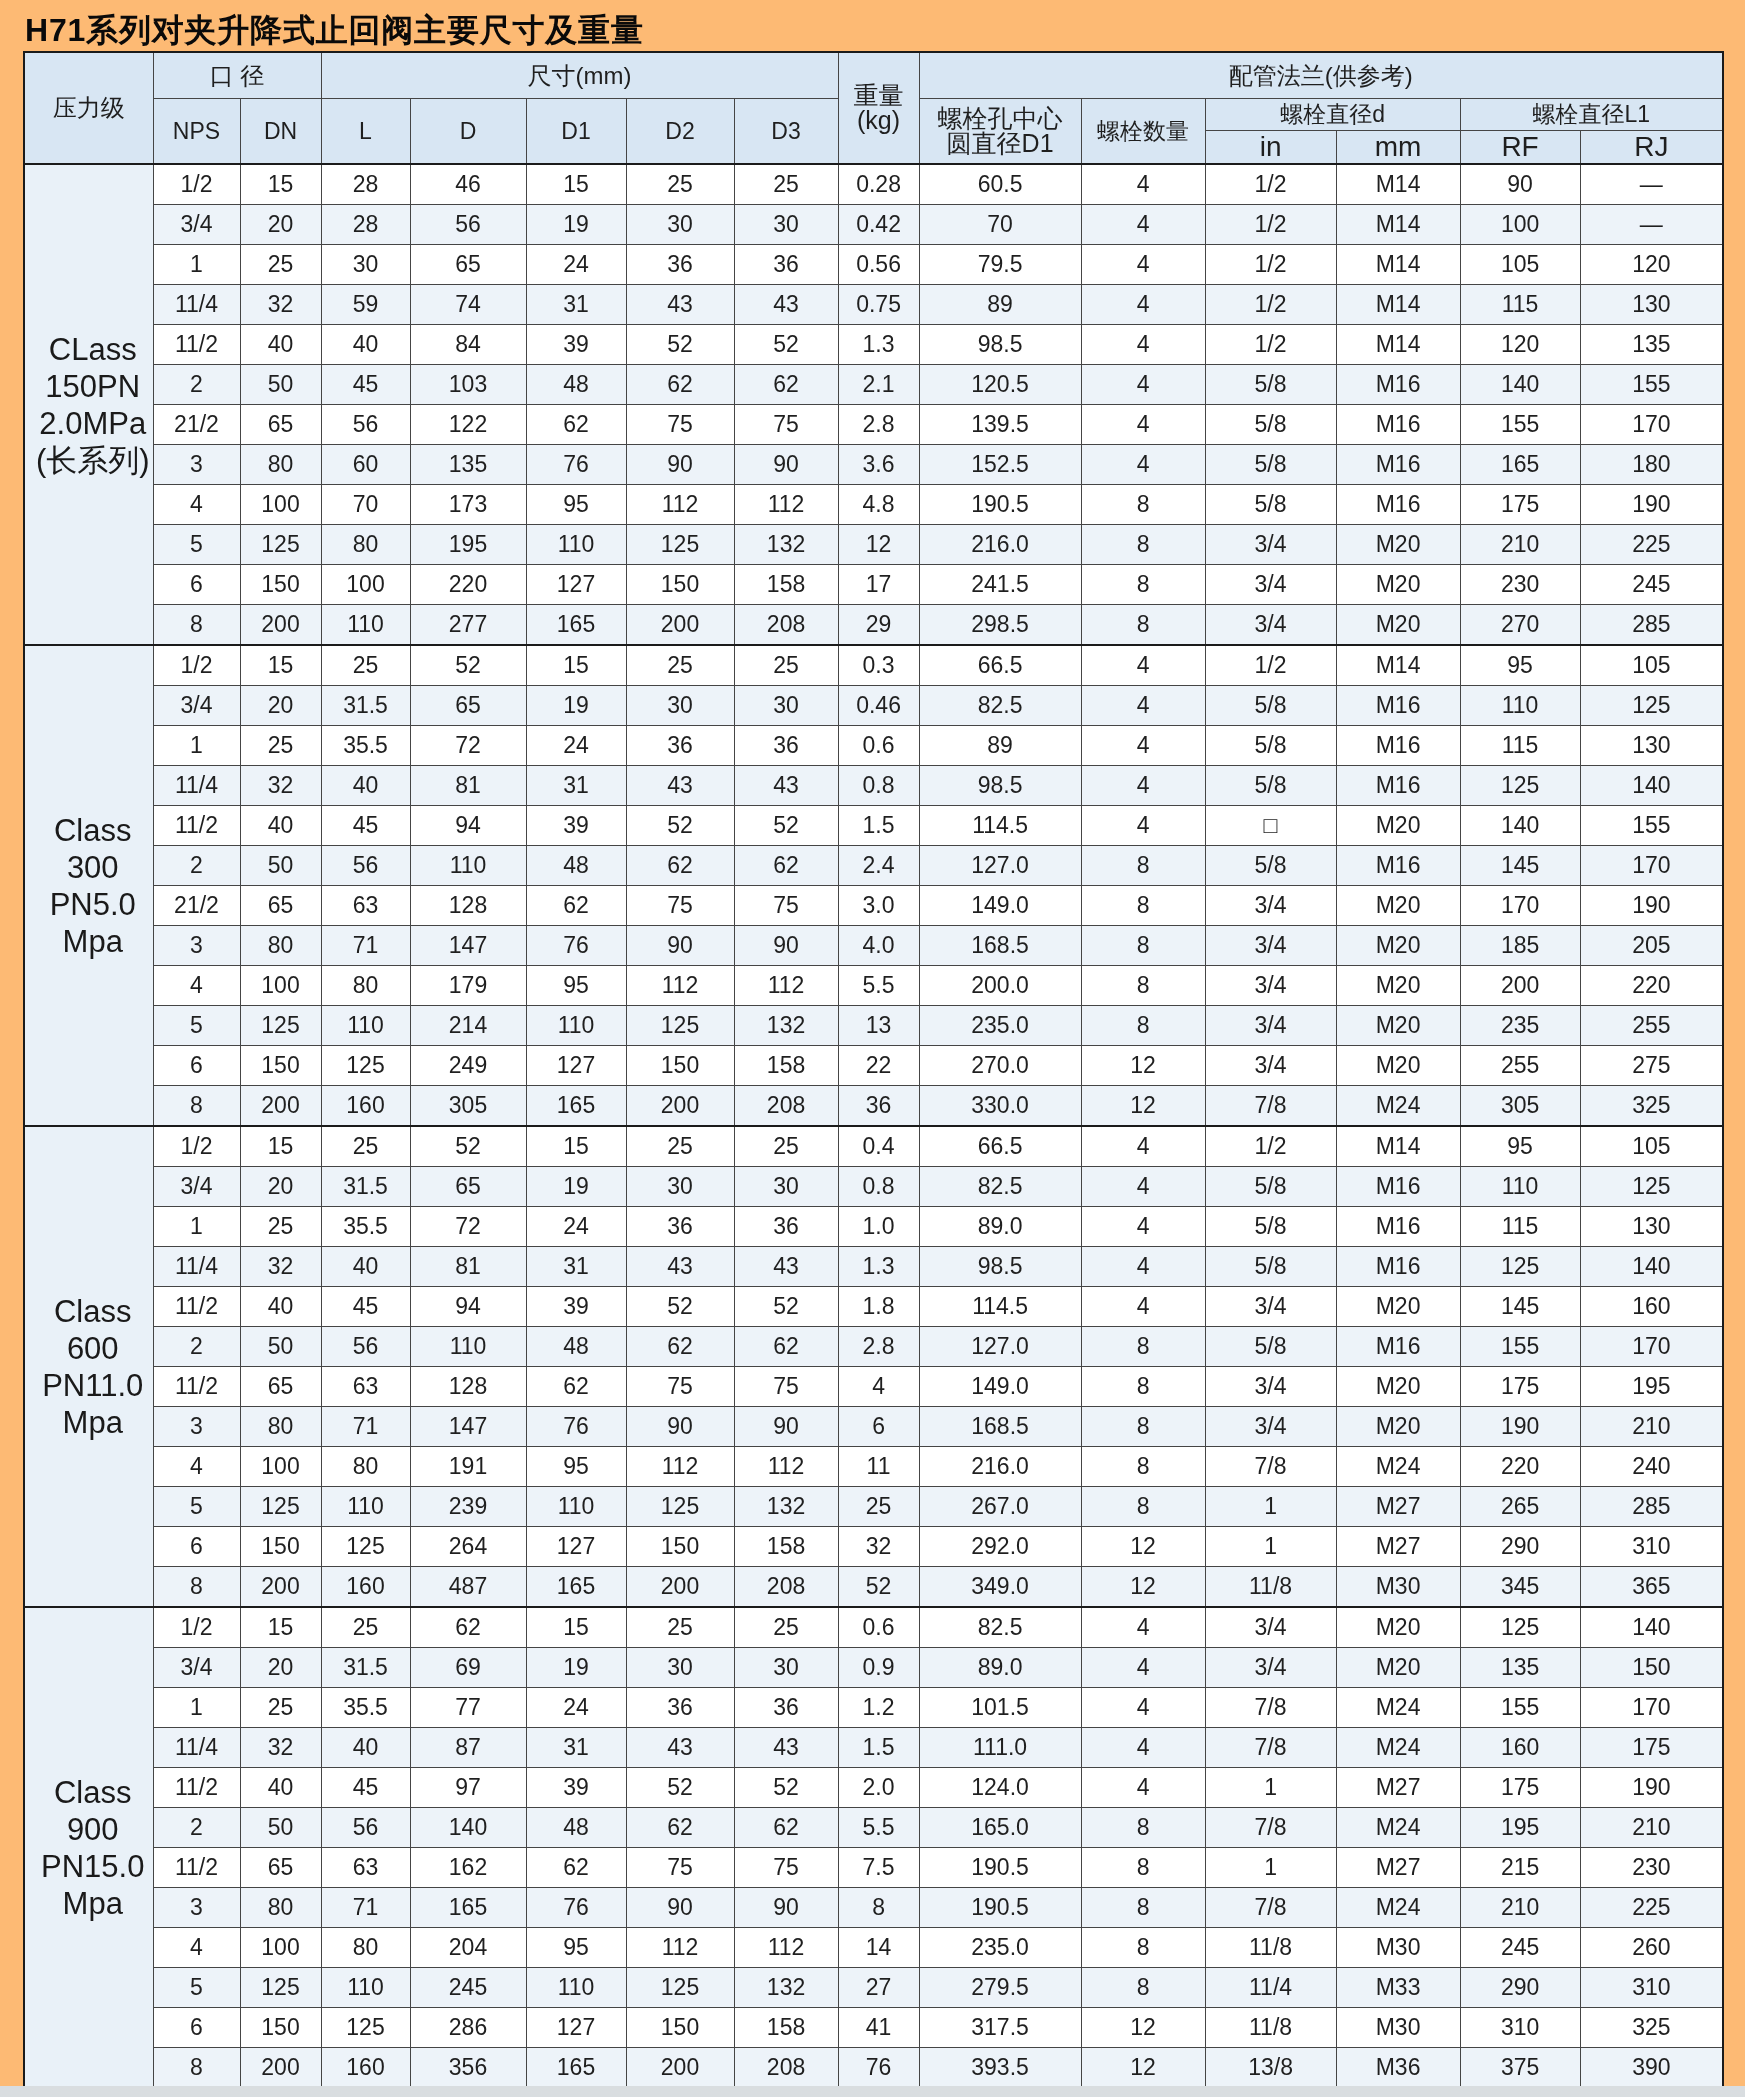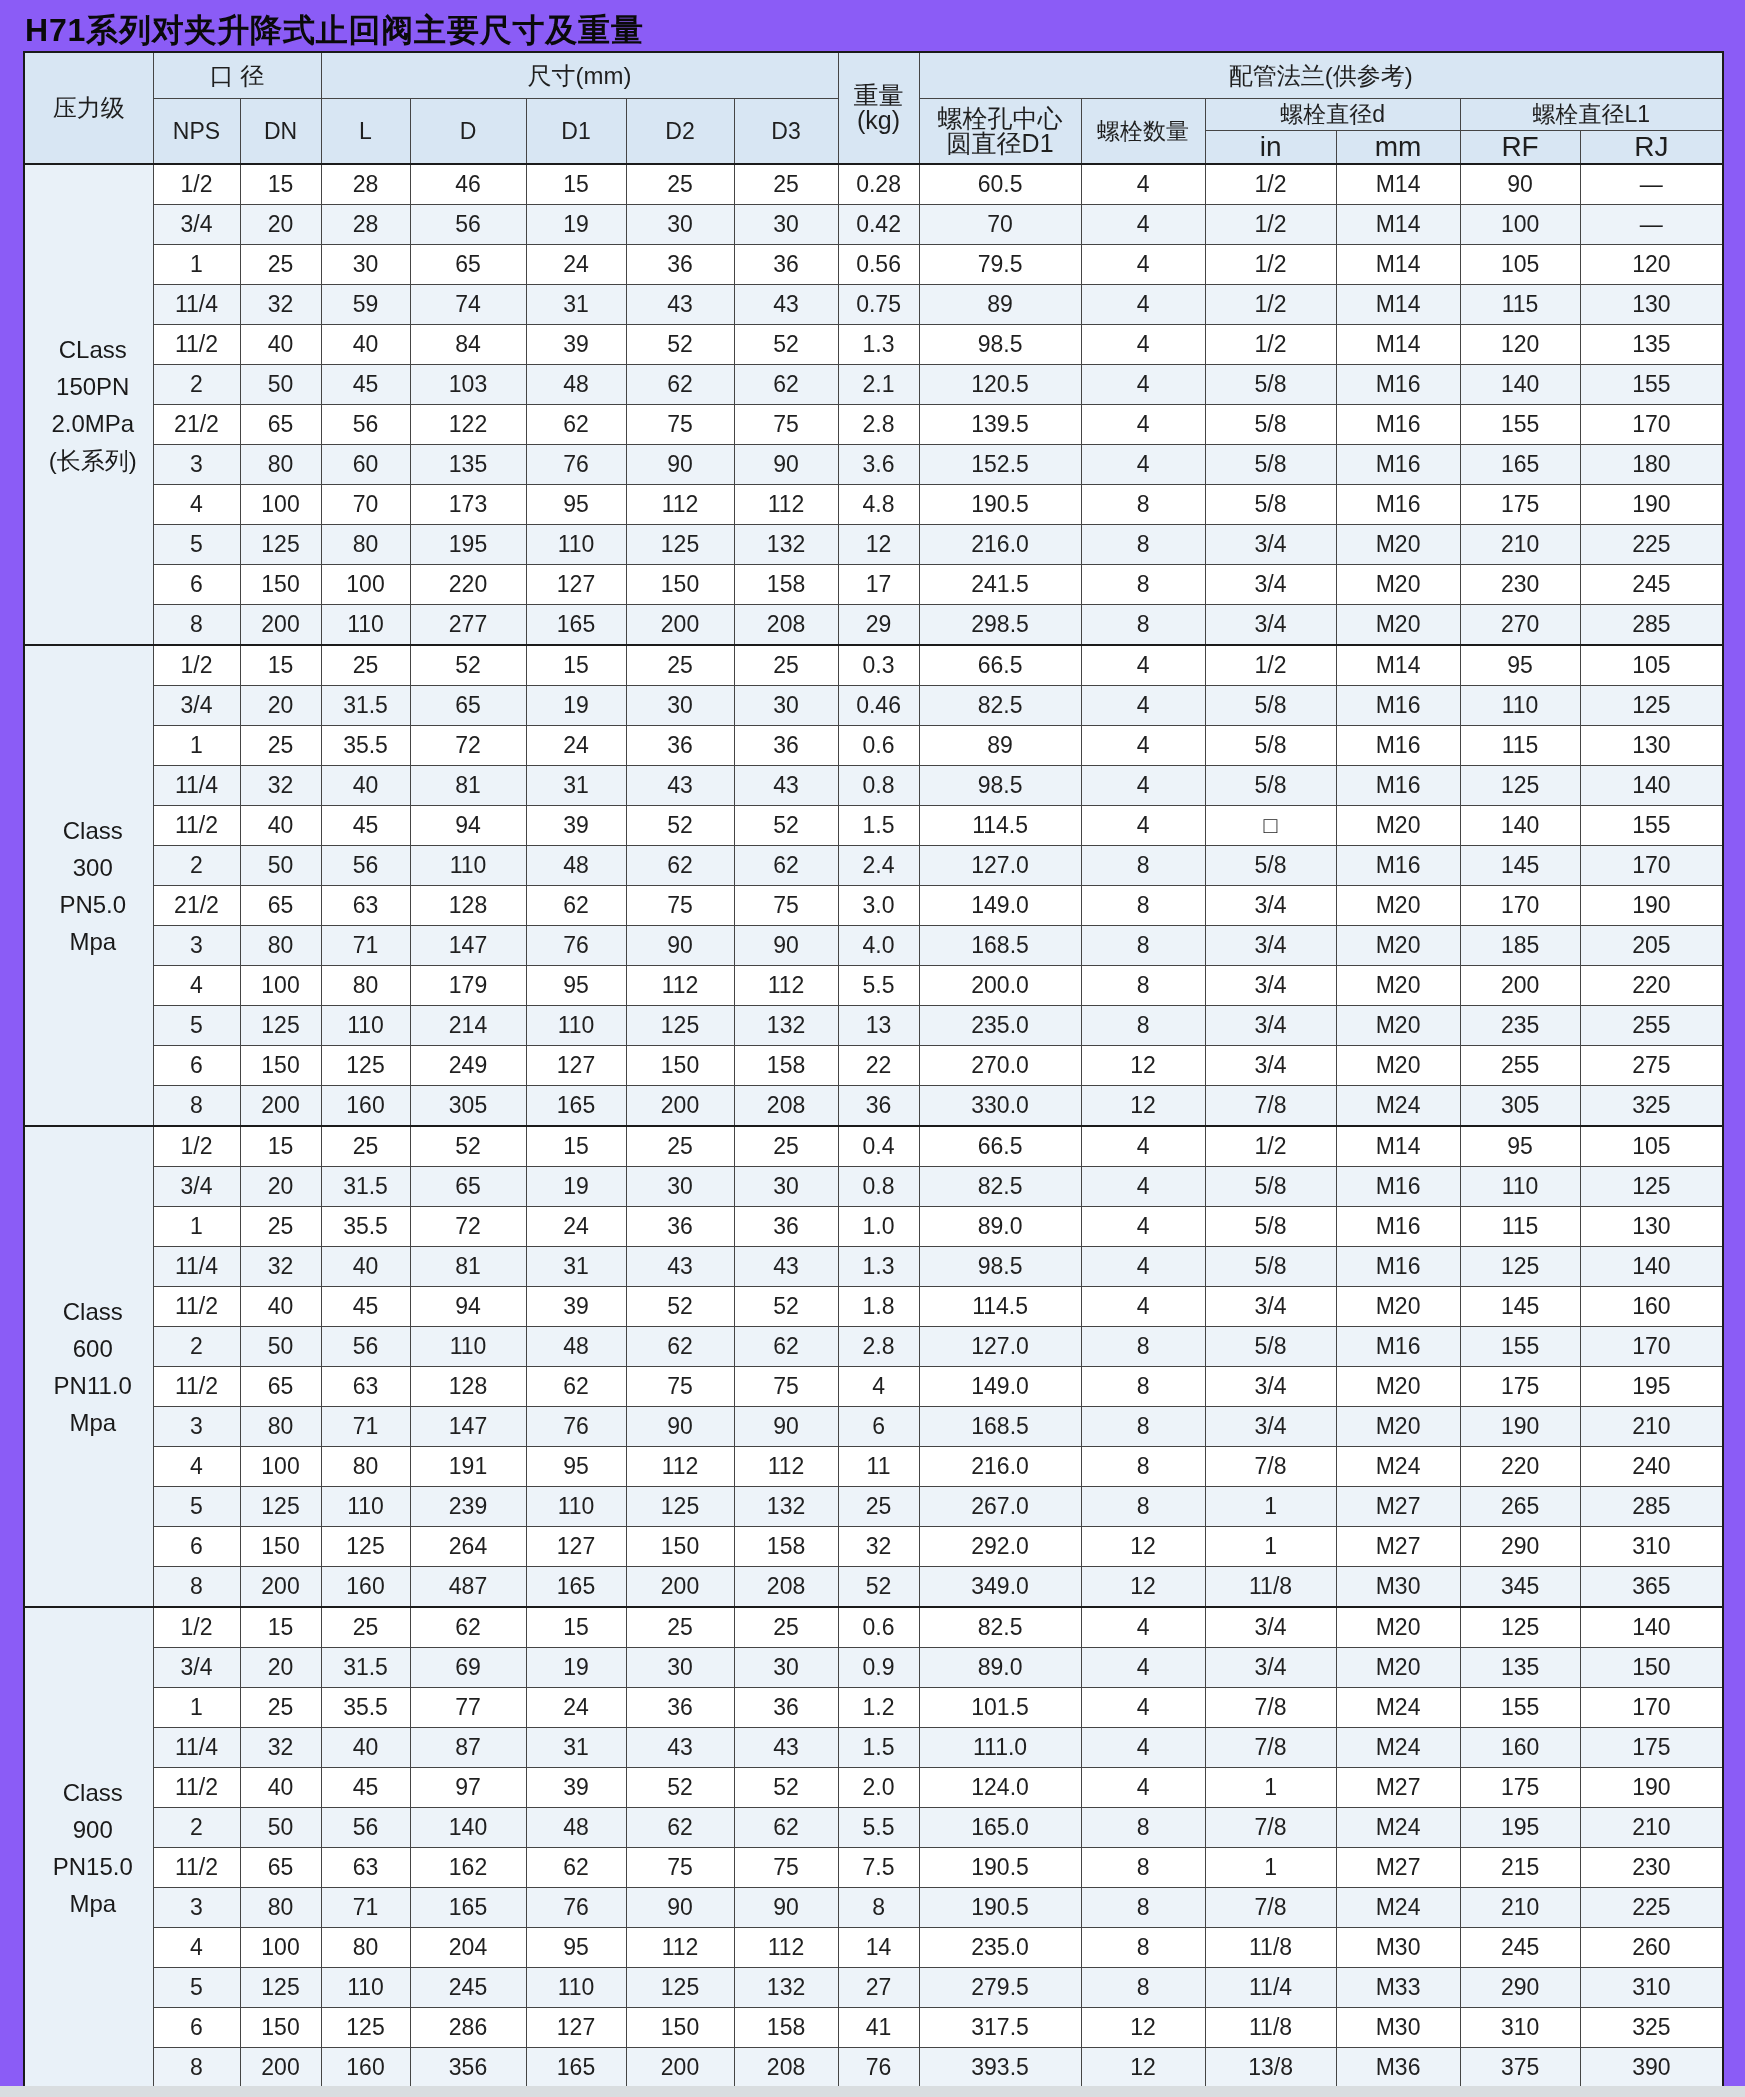--- a/index.html
+++ b/index.html
@@ -1,36 +1,36 @@
 <!DOCTYPE html>
 <html style="font-size:12.4px"><head>
 <meta charset="utf-8">
 <style>
   html,body{margin:0;padding:0;}
   body{background:#ffffff;font-family:"Liberation Sans","DejaVu Sans",sans-serif;}
-  .page{position:relative;width:1746px;height:2097px;background:#8b5cf6;overflow:hidden;}
+  .page{position:relative;width:1746px;height:2097px;background:#fdba74;overflow:hidden;}
   .page-title{position:absolute;left:25px;top:9.3px;margin:0;font-size:32px;font-weight:bold;
     color:#0a0a0a;letter-spacing:0.8px;}
   table.spec{position:absolute;left:23px;top:51px;width:1700px;border-collapse:collapse;
     table-layout:fixed;border:2.3px solid #1b1b1b;}
   table.spec th, table.spec td{border:1.5px solid #454545;text-align:center;vertical-align:middle;
     padding:0;color:#1f1f1f;font-weight:normal;}
   thead th{background:#d8e6f3;font-size:23px;color:#1a1a1a;}
   thead tr.h1 th{height:45px;font-size:24px;}
   thead tr.h2 th{height:18px;}
   thead tr.h3 th{height:18px;}
   thead tr.h3 th{font-size:28px;}
   thead th .small-line{display:block;line-height:25.5px;font-size:25px;}
   th.two-line{line-height:25.5px;font-size:21.6px;}
   thead tr.h3 th, thead th{border-bottom-width:1.5px;}
   table.spec thead tr.h3 th, table.spec thead th[rowspan="3"], table.spec thead th[rowspan="2"]{
     border-bottom:2.3px solid #1b1b1b;}
   tbody td{height:39px;font-size:23px;background:#ffffff;}
   tbody tr.alt td{background:#edf3f9;}
-  tbody td.pressure-label{background:#e9f1f8 !important;font-size:24px;line-height:37px;color:#1a1a1a;padding-left:8px;}
+  tbody td.pressure-label{background:#e9f1f8 !important;font-size:31px;line-height:37px;color:#1a1a1a;padding-left:8px;}
   tbody tr.section-start td{border-top:2.3px solid #1b1b1b;}
   .bottom-strip{position:absolute;left:0;bottom:0;width:1746px;height:10.8px;background:#d9dde0;}
 </style>
 </head>
 <body>
 
 <div class="page">
   <h1 class="page-title">H71系列对夹升降式止回阀主要尺寸及重量</h1>
 
   <table class="spec">

